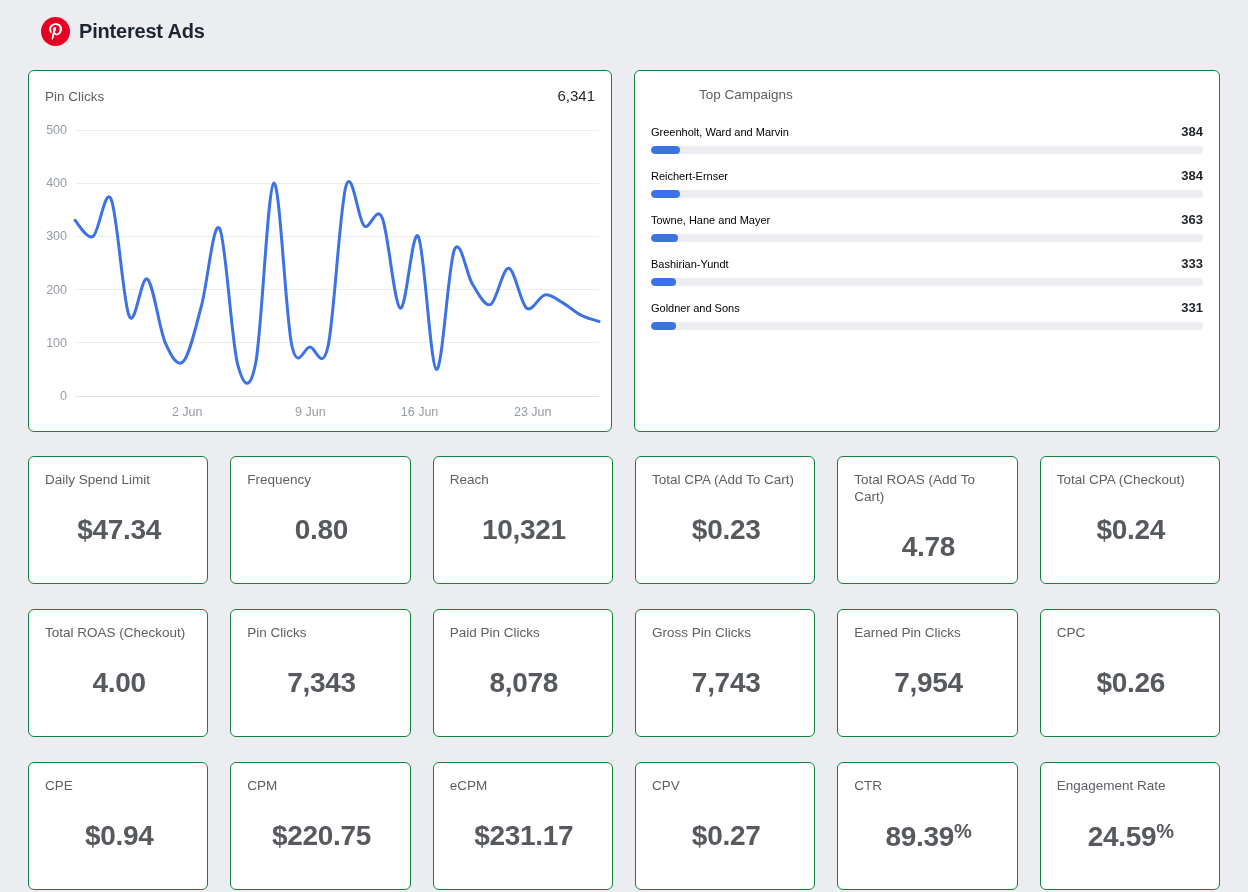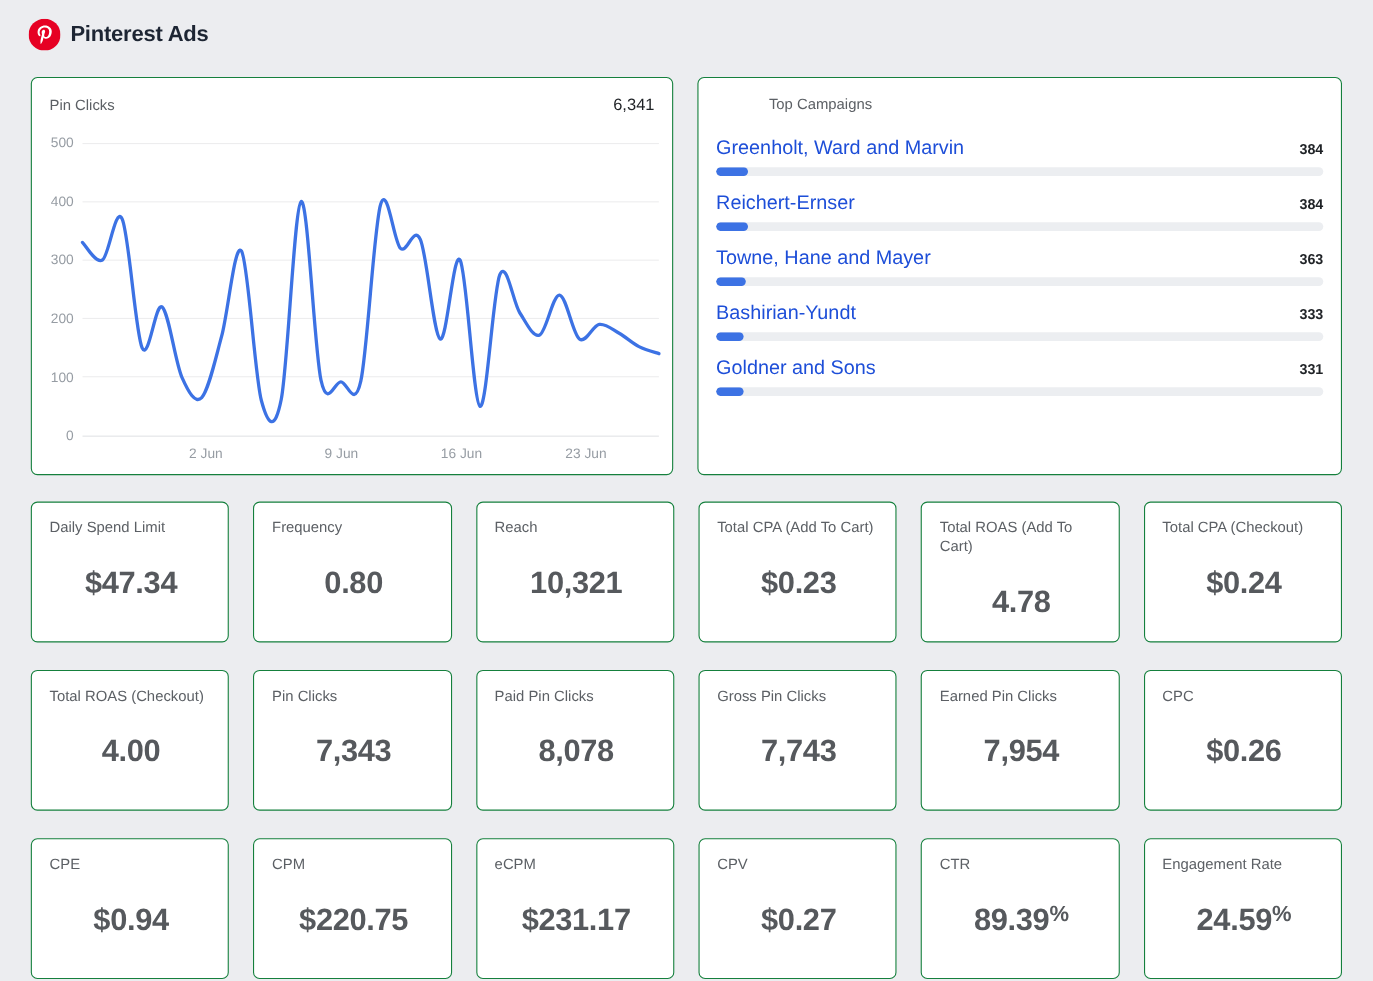--- a/index.html
+++ b/index.html
@@ -8,20 +8,21 @@
     background: #ecedf0;
     font-family: "Liberation Sans", sans-serif;
     position: relative;
   }
   .header {
     display: flex;
     align-items: center;
     gap: 9px;
     padding: 17px 28px 0 26px;
     height: 45px;
+    margin-left: 15px;
   }
   .logo { width: 29px; height: 29px; display: block; }
   .app-title {
     font-size: 20px;
     font-weight: 700;
     color: #1d2533;
     letter-spacing: -0.2px;
   }
   .card {
     background: #ffffff;
@@ -71,21 +72,21 @@
   }
   .line-svg { position: absolute; left: 0; top: 0; overflow: visible; display: block; }
 
   
   .camp-title { font-size: 13.5px; color: #5c6065; margin-bottom: 22px; margin-left: 48px; }
   .camp-item { margin-bottom: 14px; }
   .camp-top {
     display: flex; justify-content: space-between; align-items: baseline;
     margin-bottom: 7px;
   }
-  .camp-name { font-size: 18px; color: #1d4ed8; }
+  .camp-name { font-size: 11px; color: #000000; }
   .camp-val  { font-size: 13px; font-weight: 700; color: #1f2226; }
   .camp-track {
     height: 8px; border-radius: 4px; background: #eceef1;
     overflow: hidden;
   }
   .camp-fill { height: 8px; border-radius: 4px; }
 
   
   .metrics-grid {
     display: grid;

